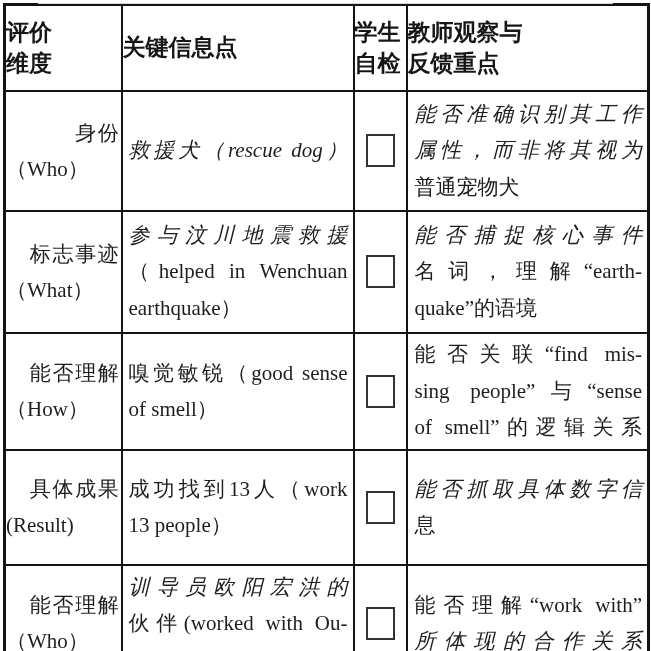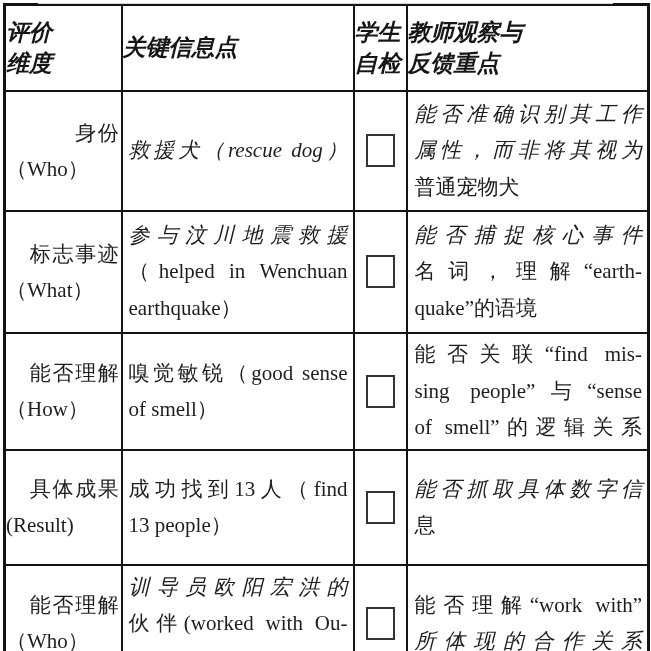--- a/index.html
+++ b/index.html
@@ -20,21 +20,21 @@
     border-collapse: collapse; table-layout: fixed;
     width: 644px; margin: 3px 0 0 3px;
     border: 3px solid #141414;
   }
   th, td {
     border: 2px solid #141414;
     vertical-align: middle;
     overflow: hidden;
     padding: 0;
   }
-  tr.r-header { height: 86px; font-style: italic; }
+  tr.r-header { height: 86px; }
   tr.r-1 { height: 120px; }
   tr.r-2 { height: 122px; }
   tr.r-3 { height: 117px; }
   tr.r-4 { height: 115px; margin-top: 43px; }
   tr.r-5 { height: 118px; }
 
   .r-header th {
     font-family: "Liberation Sans", "DejaVu Sans", sans-serif;
     font-weight: 700; font-size: 23px; line-height: 31px;
     text-align: center; color: #161616;
@@ -141,21 +141,21 @@
         <div class="ln j">of smell”的逻辑关系</div>
       </td>
     </tr>
 
     <tr class="r-4">
       <td class="dim-cell">
         <div class="ln">具体成果</div>
         <div class="ln">(Result)</div>
       </td>
       <td class="key-cell">
-        <div class="ln j">成功找到13人（find</div>
+        <div class="ln j">成功找到13人（work</div>
         <div class="ln">13 people）</div>
       </td>
       <td class="check-cell">
         <div class="checkbox"></div>
       </td>
       <td class="teacher-cell">
         <div class="ln j jc">能否抓取具体数字信</div>
         <div class="ln">息</div>
       </td>
     </tr>

